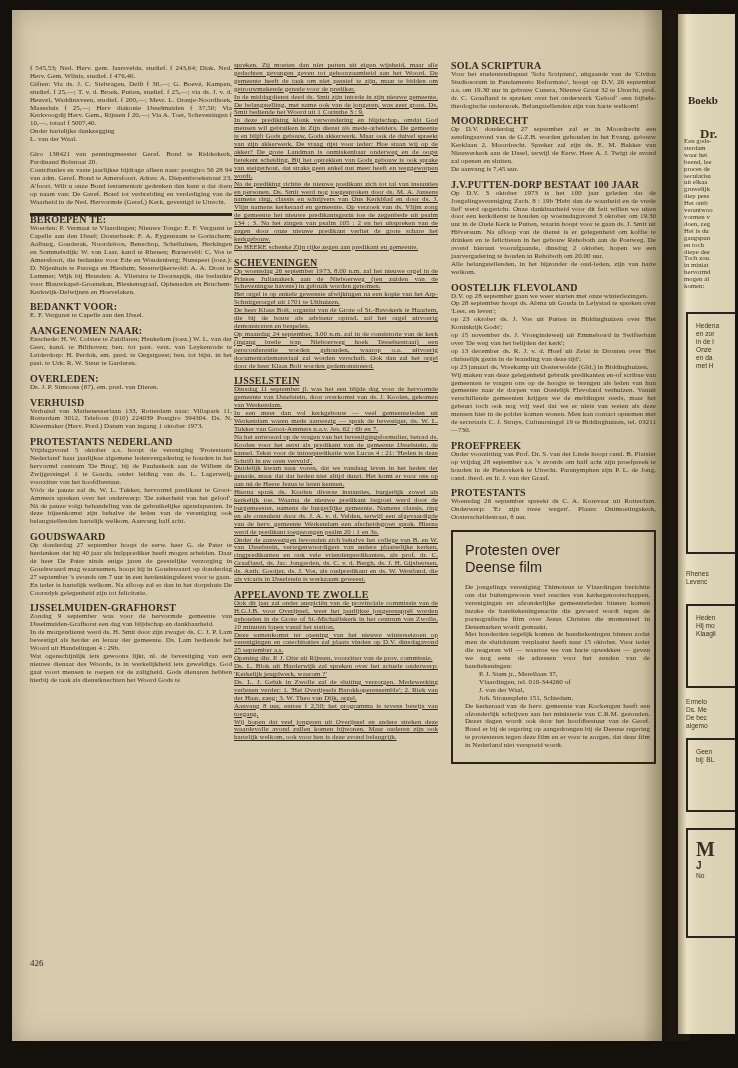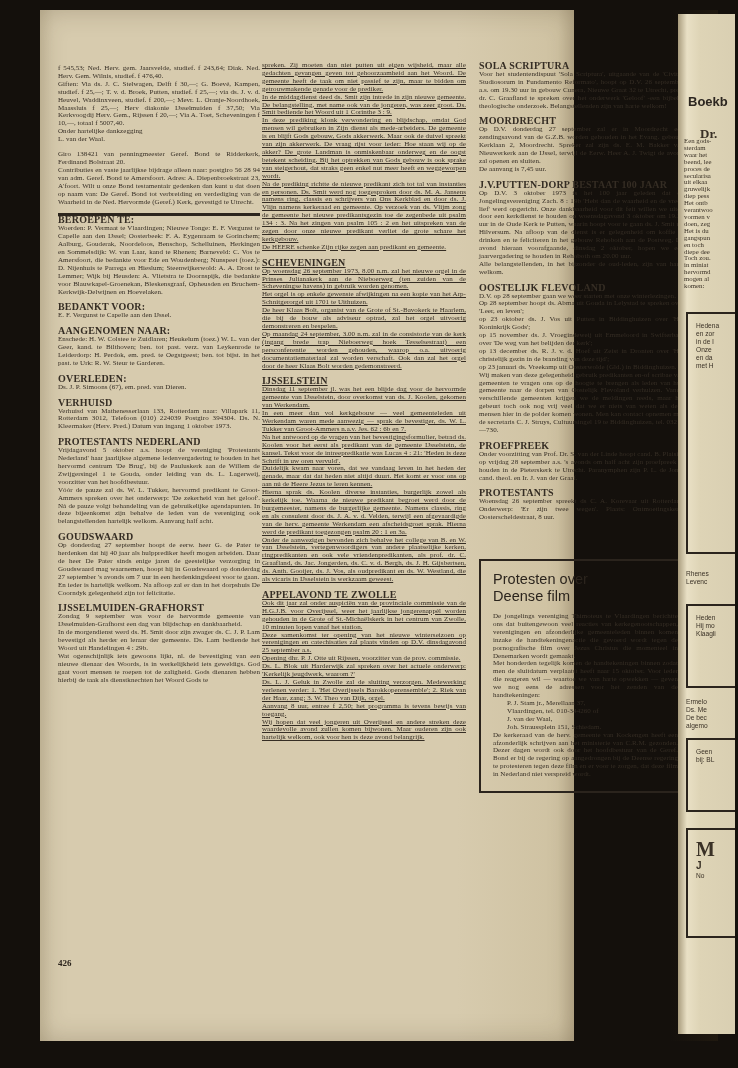--- a/index.html
+++ b/index.html
@@ -1,47 +1,47 @@
 <!DOCTYPE html>
 <html><head>
 <meta charset="utf-8">
 <style>
   html,body{margin:0;padding:0;background:#14100c;}
   .stage{position:relative;width:738px;height:1068px;background:#14100c;overflow:hidden;
          font-family:"Liberation Serif",serif;}
   
-  .paper{position:absolute;left:40px;top:10px;width:534px;height:1031px;
+  .paper{position:absolute;left:12px;top:10px;width:650px;height:1031px;
          background:linear-gradient(to right,#cfc3a4 0,#d7cbae 14px,#d7cbae 78%,#cfc2a2 97%,#bfb191 100%);
          box-shadow:inset 0 0 26px rgba(60,45,25,.25);}
   .gutter{position:absolute;left:630px;top:0;width:48px;height:1031px;pointer-events:none;
           background:linear-gradient(to right,rgba(0,0,0,0),rgba(52,40,22,.38));}
   
   .next-page{position:absolute;left:678px;top:14px;width:57px;height:1020px;overflow:hidden;
              background:linear-gradient(to right,#a99c7d 0,#e9e0c5 9px,#ded4b6 22px,#d9cfb2 100%);
              color:#3a3126;}
   .col{position:absolute;color:#352d24;font-size:7px;line-height:7.9px;text-align:justify;
        letter-spacing:.05px;}
   .col1{left:18px;top:55px;width:202px;}
   .col2{left:222px;top:52px;width:204px;text-decoration:underline;}
   .col3{left:439px;top:52px;width:205px;}
   .para{margin:0 0 7px 0;white-space:pre-line;}
   .rule{height:3px;background:#2c251d;margin:4px 0 0 0;}
   .headline{font-family:"Liberation Sans",sans-serif;font-weight:400;font-size:39px;
             letter-spacing:.5px;color:#2c2620;margin:78px 0 12px -2px;line-height:40px;}
   .sec{margin:0 0 7px 0;}
   .sec-title{font-size:10px;font-weight:700;margin:0 0 1px 0;letter-spacing:.2px;}
   .sec-body{margin:0;white-space:pre-line;}
-  .pagenum{position:absolute;left:18px;top:948px;font-weight:700;font-size:9px;color:#2c251d;}
-  
-  .artbox{border:2px solid #2b241d;margin-top:37px;padding:10px 4px 12px 12px;}
+  .pagenum{position:absolute;left:18px;top:948px;font-weight:400;font-size:9px;color:#2c251d;}
+  
+  .artbox{border:2px solid #2b241d;margin-top:8px;padding:10px 4px 12px 12px;}
   .artbox-title{font-family:"Liberation Sans",sans-serif;font-weight:400;font-size:14.5px;
                 line-height:16.5px;color:#2b241d;margin:0 0 9px 0;white-space:pre-line;}
   .artbox-body{font-size:7px;line-height:7.9px;text-align:justify;margin:0;white-space:pre-line;}
   
-  .np-heading{font-family:Liberation Sans, sans-serif;font-weight:700;font-size:13px;
+  .np-heading{font-family:Liberation Serif, serif;font-weight:700;font-size:11px;
               color:#2c2620;position:absolute;left:10px;top:80px;white-space:nowrap;}
   .np-byline{position:absolute;left:22px;top:112px;font-weight:700;font-size:13px;}
   .np-frags{position:absolute;left:6px;top:124px;font-size:6.8px;line-height:6.9px;width:60px;}
   .np-frag{white-space:nowrap;}
   .npbox{position:absolute;border:2px solid #2b241d;border-right:none;left:8px;width:60px;
          font-family:"Liberation Sans",sans-serif;font-size:6.6px;line-height:8px;
          padding:8px 0 0 8px;box-sizing:border-box;}
   .npbox1{top:298px;height:242px;}
   .npbox2{top:590px;height:84px;}
   .npbox3{top:724px;height:74px;}

